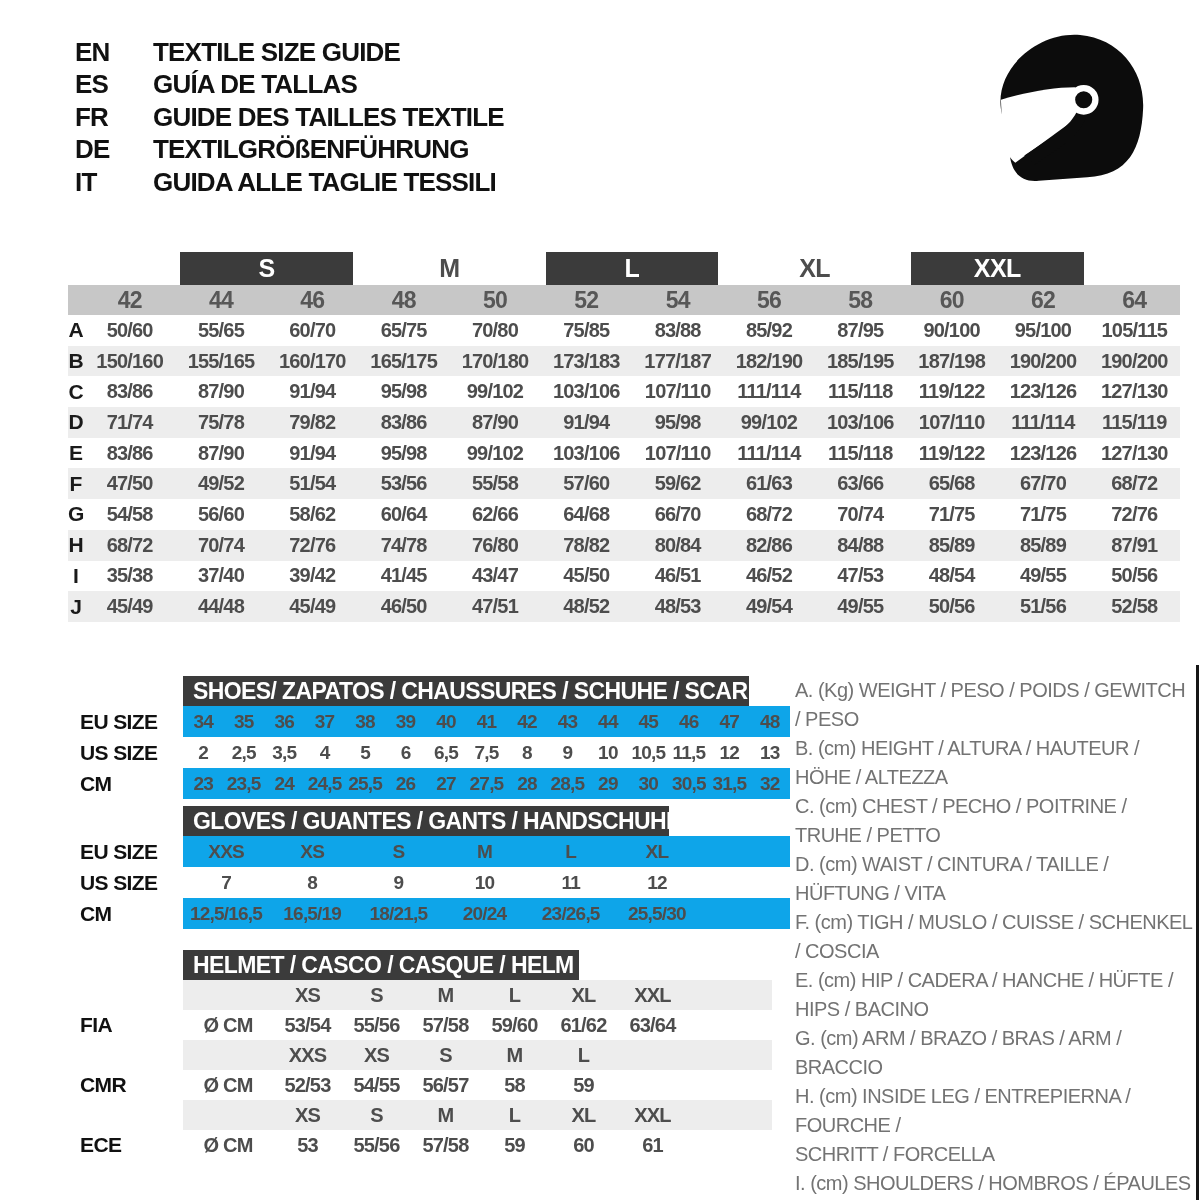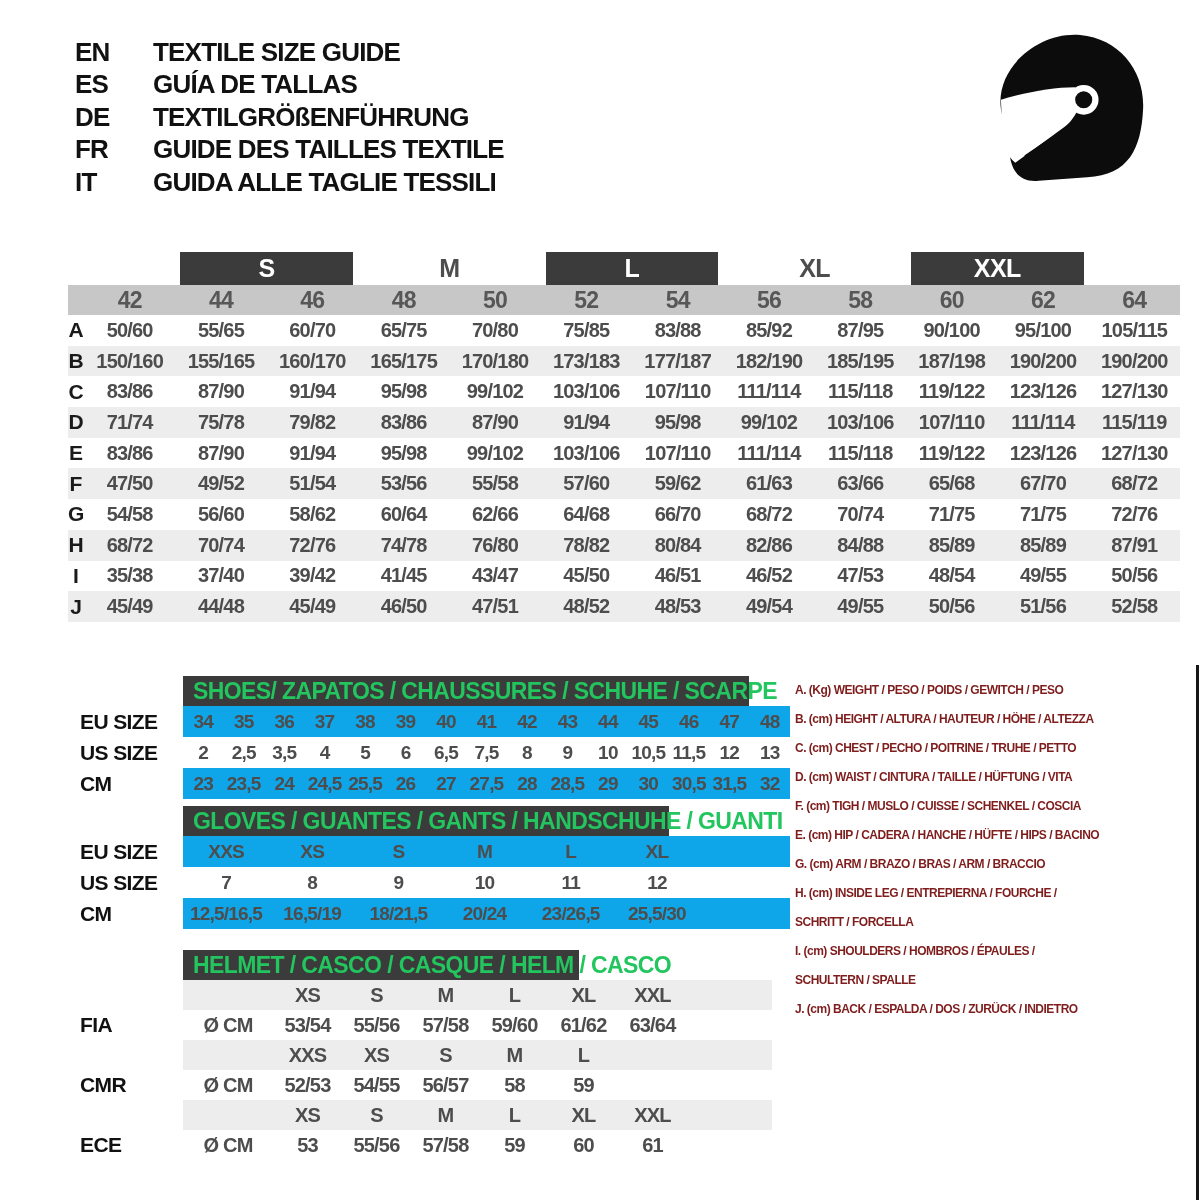--- a/index.html
+++ b/index.html
@@ -26,21 +26,21 @@
   .mrow.mhead{background:#c7c7c7;height:30px;}
   .mrow.mhead .mcell{color:#575757;font-size:23px;}
   .mcell{text-align:center;font-weight:bold;font-size:20px;color:#4d4d4d;letter-spacing:-0.8px;white-space:nowrap;}
   .mkey{text-align:center;font-weight:bold;font-size:21px;color:#1a1a1a;}
   .mrow.stripe{background:#ededed;}
 
   
   .sub{position:absolute;left:68px;width:722px;}
   .shoes{top:676px;}
   .gloves{top:806px;}
-  .subbar{margin-left:115px;height:30px;background:#3b3b3b;color:#22c55e;font-weight:bold;
+  .subbar{margin-left:115px;height:30px;background:#3b3b3b;color:#ffffff;font-weight:bold;
           font-size:23px;display:flex;align-items:center;padding-left:10px;
           letter-spacing:-0.6px;box-sizing:border-box;white-space:nowrap;}
   .shoes .subbar{width:566px;}
   .gloves .subbar{width:486px;}
   .srow{display:grid;grid-template-columns:115px 1fr;height:31px;align-items:center;}
   .slabel{font-weight:bold;font-size:21px;color:#111;padding-left:12px;letter-spacing:-0.6px;}
   .svals{display:grid;height:100%;align-items:center;box-sizing:border-box;}
   .shoes .svals{grid-template-columns:repeat(15,1fr);}
   .gloves .svals{grid-template-columns:repeat(6,1fr);padding-right:90px;}
   .srow.shade .svals{background:#0ea5e9;}
@@ -51,47 +51,47 @@
   .helmtbl .subbar{width:396px;}
   .hrow{position:relative;display:grid;grid-template-columns:115px 90px repeat(6,69px) 1fr;
         height:30px;align-items:center;}
   .hband{position:absolute;left:115px;right:18px;top:0;bottom:0;background:#ededed;}
   .hcell{position:relative;text-align:center;font-weight:bold;font-size:20px;color:#4d4d4d;
          letter-spacing:-0.8px;white-space:nowrap;}
   .hlabel{position:relative;font-weight:bold;font-size:21px;color:#111;padding-left:12px;letter-spacing:-0.6px;}
 
   
   .legend{position:absolute;left:795px;top:676px;width:400px;}
-  .legend-item{font-weight:bold;font-size:12px;line-height:29px;color:#7f1d1d;
+  .legend-item{font-weight:normal;font-size:20px;line-height:29px;color:#737373;
                letter-spacing:-0.5px;white-space:pre-line;}
 
   
   .edge-line{position:absolute;right:1px;top:665px;bottom:0;width:3px;background:#161616;}
 </style>
 </head>
 <body>
 
 <div class="canvas">
 
   <div class="langs" id="langs">
       <div class="lang-row">
         <span class="lang-code">EN</span>
         <span class="lang-title">TEXTILE SIZE GUIDE</span>
       </div>
       <div class="lang-row">
         <span class="lang-code">ES</span>
         <span class="lang-title">GUÍA DE TALLAS</span>
       </div>
       <div class="lang-row">
+        <span class="lang-code">FR</span>
+        <span class="lang-title">GUIDE DES TAILLES TEXTILE</span>
+      </div>
+      <div class="lang-row">
         <span class="lang-code">DE</span>
         <span class="lang-title">TEXTILGRÖßENFÜHRUNG</span>
-      </div>
-      <div class="lang-row">
-        <span class="lang-code">FR</span>
-        <span class="lang-title">GUIDE DES TAILLES TEXTILE</span>
       </div>
       <div class="lang-row">
         <span class="lang-code">IT</span>
         <span class="lang-title">GUIDA ALLE TAGLIE TESSILI</span>
       </div>
     </div>
 
   <div class="helmet-icon">
     <svg width="185" height="180" viewBox="0 0 100 100" aria-hidden="true">
       <path d="M57 5C79 7 93 25 92 46c-1 22-8 37-31 38l-27 2c-10 1-15-5-16-14L13 46C10 23 34 3 57 5Z" fill="#0c0c0c"></path>

